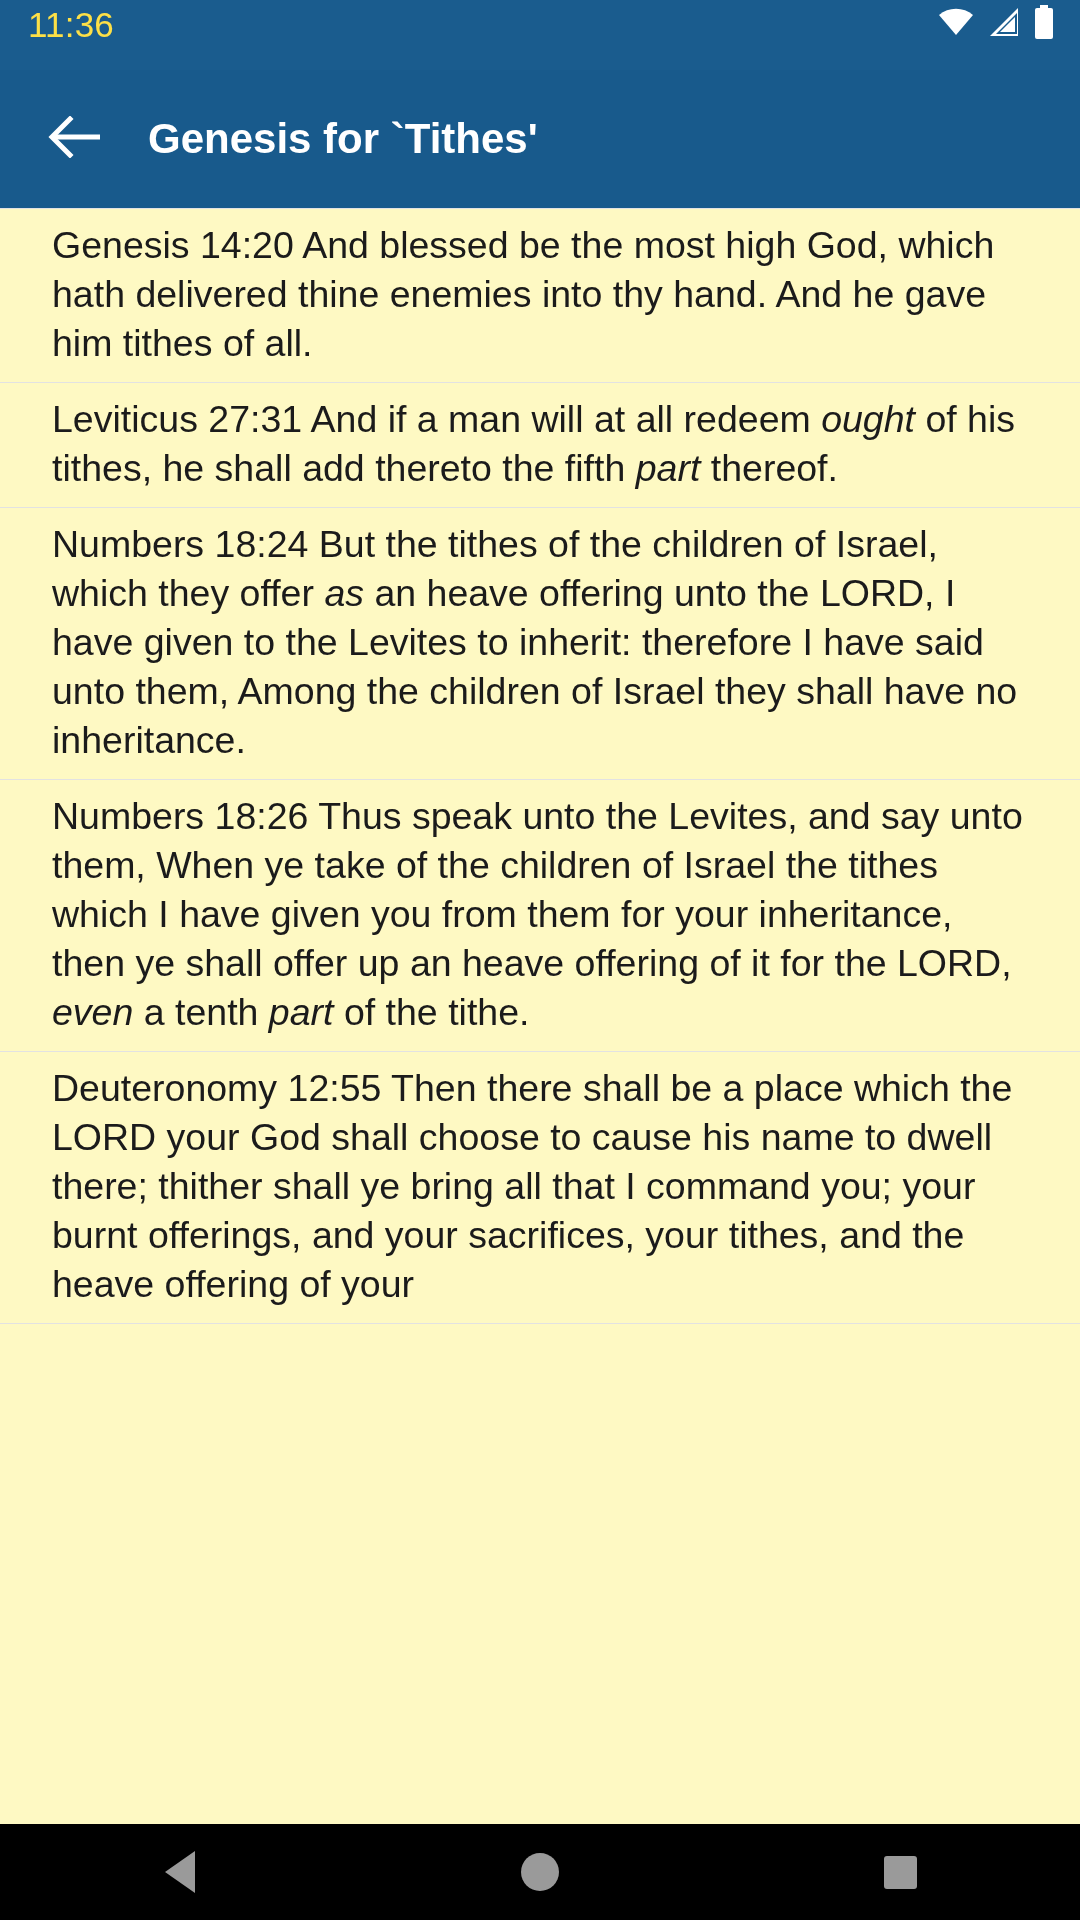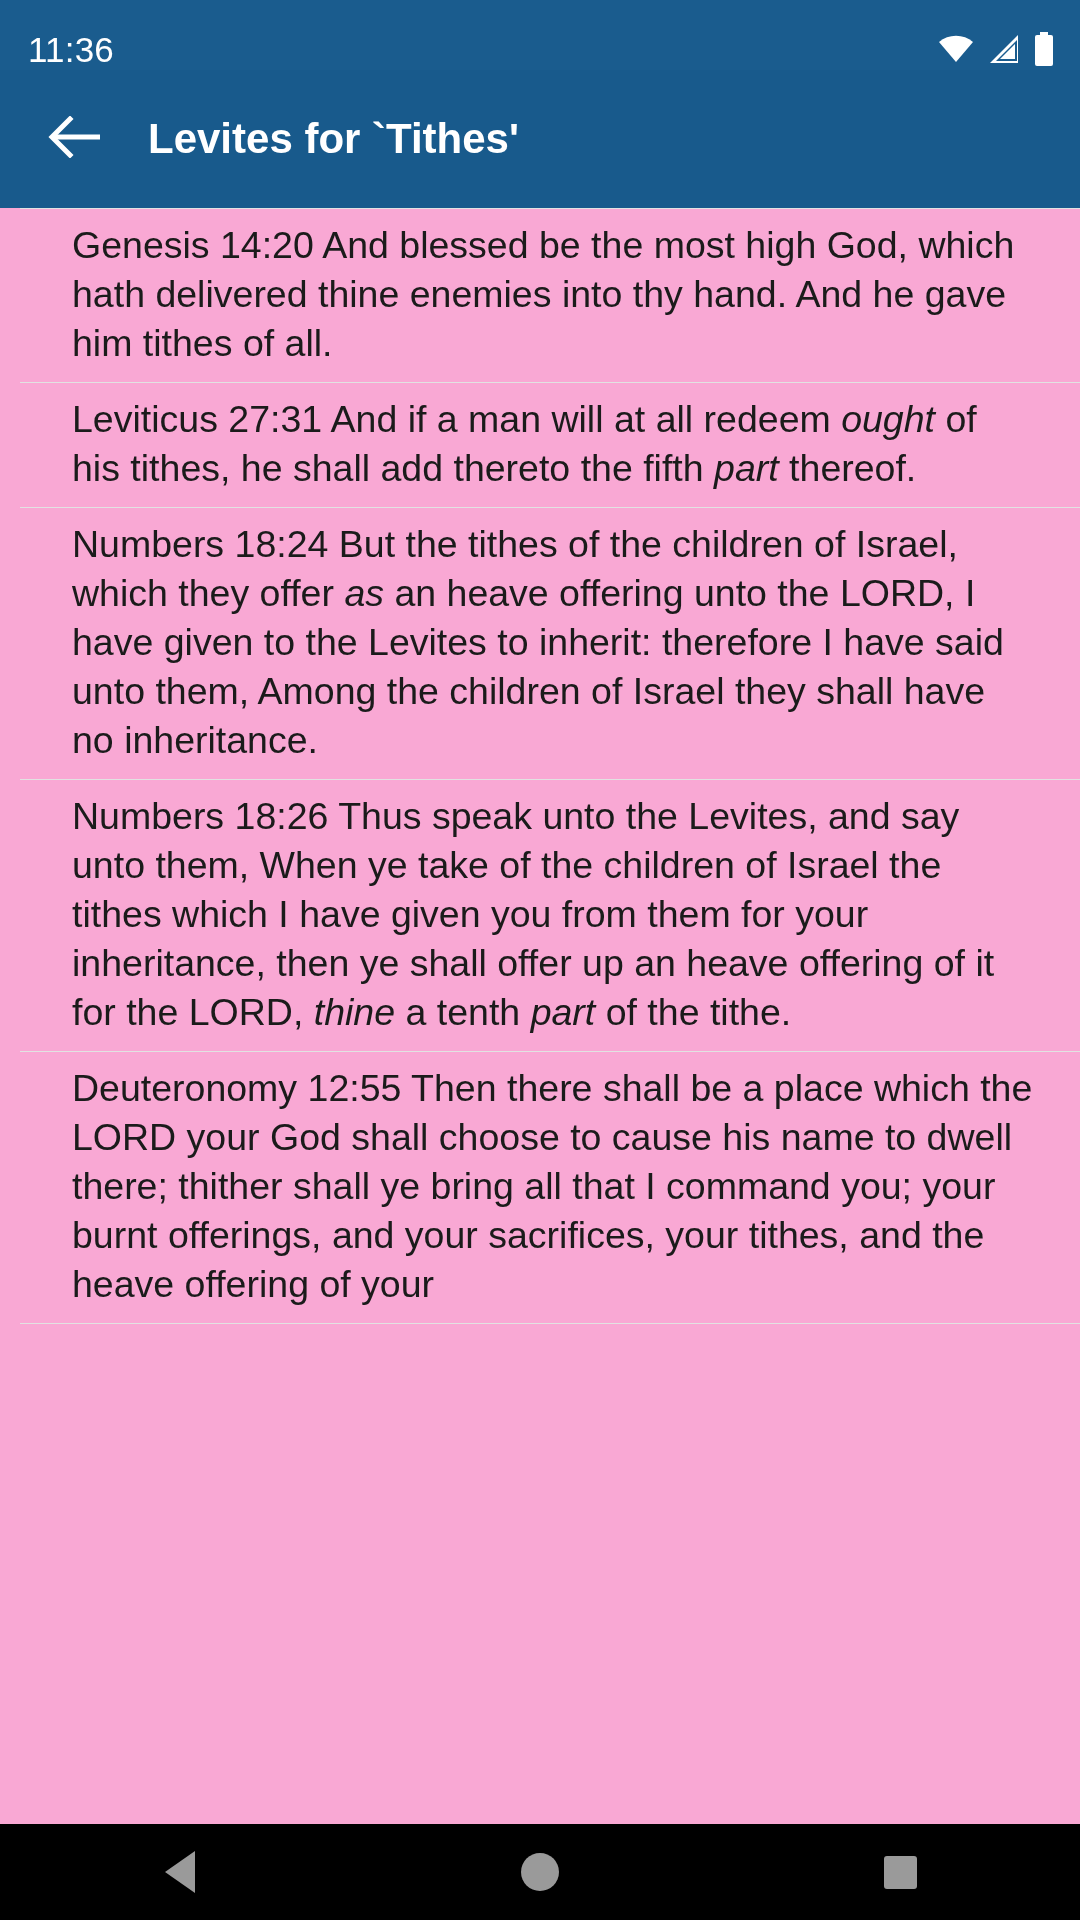--- a/index.html
+++ b/index.html
@@ -16,23 +16,23 @@
     height: 1920px;
     display: flex;
     flex-direction: column;
     background: #ffffff;
   }
 
   
   .status-bar {
     height: 70px;
     background: #1a5c8e;
-    color: #ffffff;
+    color: #fde047;
     display: flex;
-    align-items: flex-end;
+    align-items: flex-start;
     justify-content: space-between;
     padding: 5px 26px 0 28px;
     flex: 0 0 auto;
   }
   .status-clock {
     font-size: 35px;
     letter-spacing: 0.2px;
   }
   .status-icons {
     display: flex;
@@ -66,22 +66,21 @@
     font-size: 42px;
     font-weight: bold;
     margin-left: 38px;
     white-space: nowrap;
   }
 
   
   .results {
     flex: 1 1 auto;
     overflow: hidden;
-    background: #f9a8d4;
-    padding-left: 20px;
+    background: #fef9c3;
   }
   .result-item {
     padding: 12px 46px 14px 52px;
     border-bottom: 1px solid #e2e2e2;
     color: #1b1b1b;
     font-size: 37.5px;
     line-height: 49px;
     cursor: pointer;
   }
   .result-item:first-child { border-top: 1px solid #e2e2e2; }
@@ -155,35 +154,35 @@
 
   <div class="app-bar">
     <div class="back-btn">
       <span>
         <svg width="54" height="42" viewBox="0 0 54 42">
           <path d="M4 21 L52 21" stroke="#ffffff" stroke-width="5" fill="none"></path>
           <path d="M22 3 L4 21 L22 39" stroke="#ffffff" stroke-width="5" fill="none" stroke-linecap="square"></path>
         </svg>
       </span>
     </div>
-    <div class="app-title">Levites for `Tithes'</div>
+    <div class="app-title">Genesis for `Tithes'</div>
   </div>
 
   <div class="results">
     <div class="result-item">
       <span>Genesis 14:20 And blessed be the most high God, which hath delivered thine enemies into thy hand. And he gave him tithes of all.</span>
     </div>
     <div class="result-item">
       <span>Leviticus 27:31 And if a man will at all redeem <i>ought</i> of his tithes, he shall add thereto the fifth <i>part</i> thereof.</span>
     </div>
     <div class="result-item">
       <span>Numbers 18:24 But the tithes of the children of Israel, which they offer <i>as</i> an heave offering unto the LORD, I have given to the Levites to inherit: therefore I have said unto them, Among the children of Israel they shall have no inheritance.</span>
     </div>
     <div class="result-item">
-      <span>Numbers 18:26 Thus speak unto the Levites, and say unto them, When ye take of the children of Israel the tithes which I have given you from them for your inheritance, then ye shall offer up an heave offering of it for the LORD, <i>thine</i> a tenth <i>part</i> of the tithe.</span>
+      <span>Numbers 18:26 Thus speak unto the Levites, and say unto them, When ye take of the children of Israel the tithes which I have given you from them for your inheritance, then ye shall offer up an heave offering of it for the LORD, <i>even</i> a tenth <i>part</i> of the tithe.</span>
     </div>
     <div class="result-item">
       <span>Deuteronomy 12:55 Then there shall be a place which the LORD your God shall choose to cause his name to dwell there; thither shall ye bring all that I command you; your burnt offerings, and your sacrifices, your tithes, and the heave offering of your</span>
     </div>
   </div>
 
   <div class="nav-bar">
     <div class="nav-btn">
       <span class="nav-back-tri"></span>
     </div>

